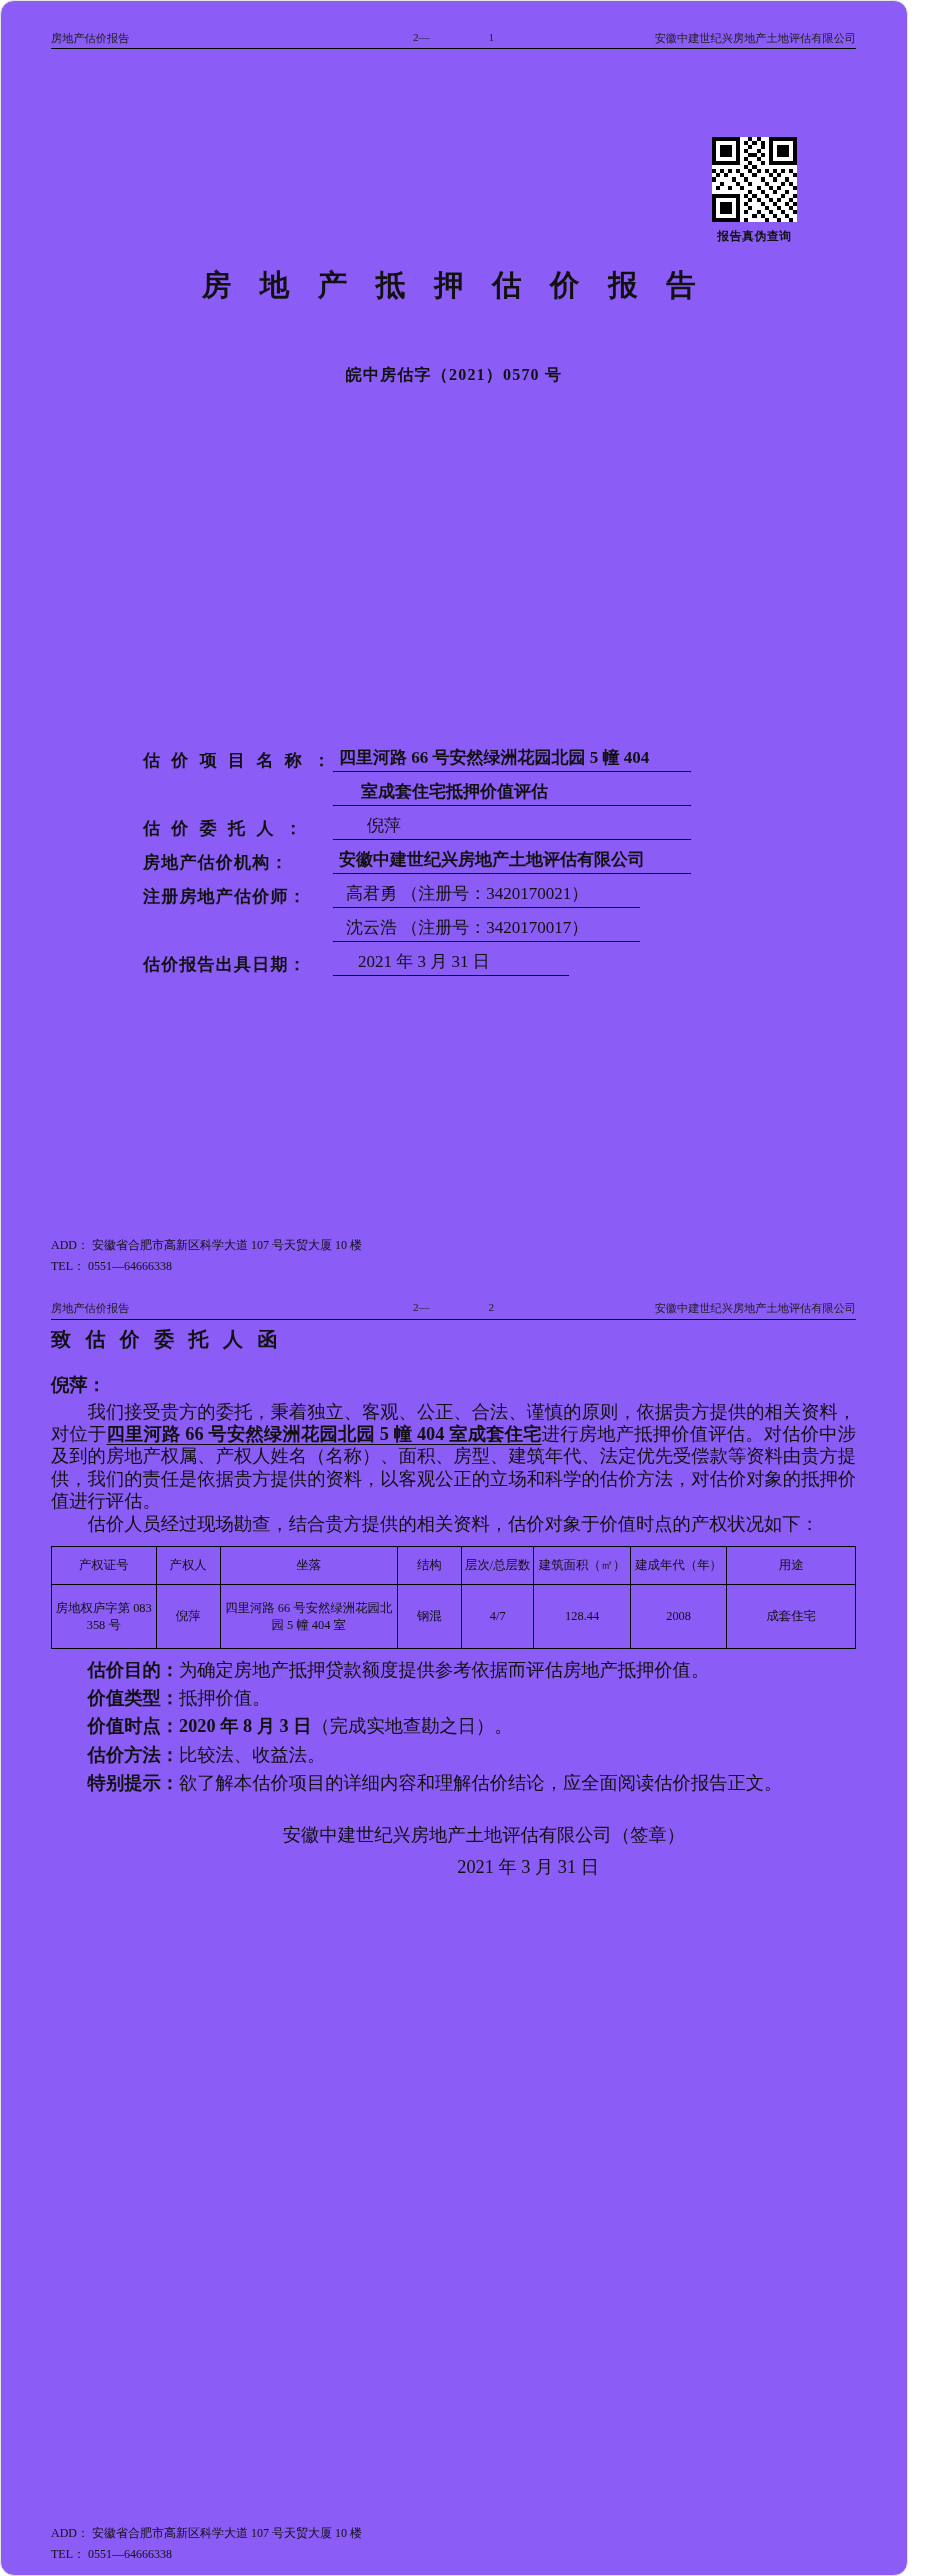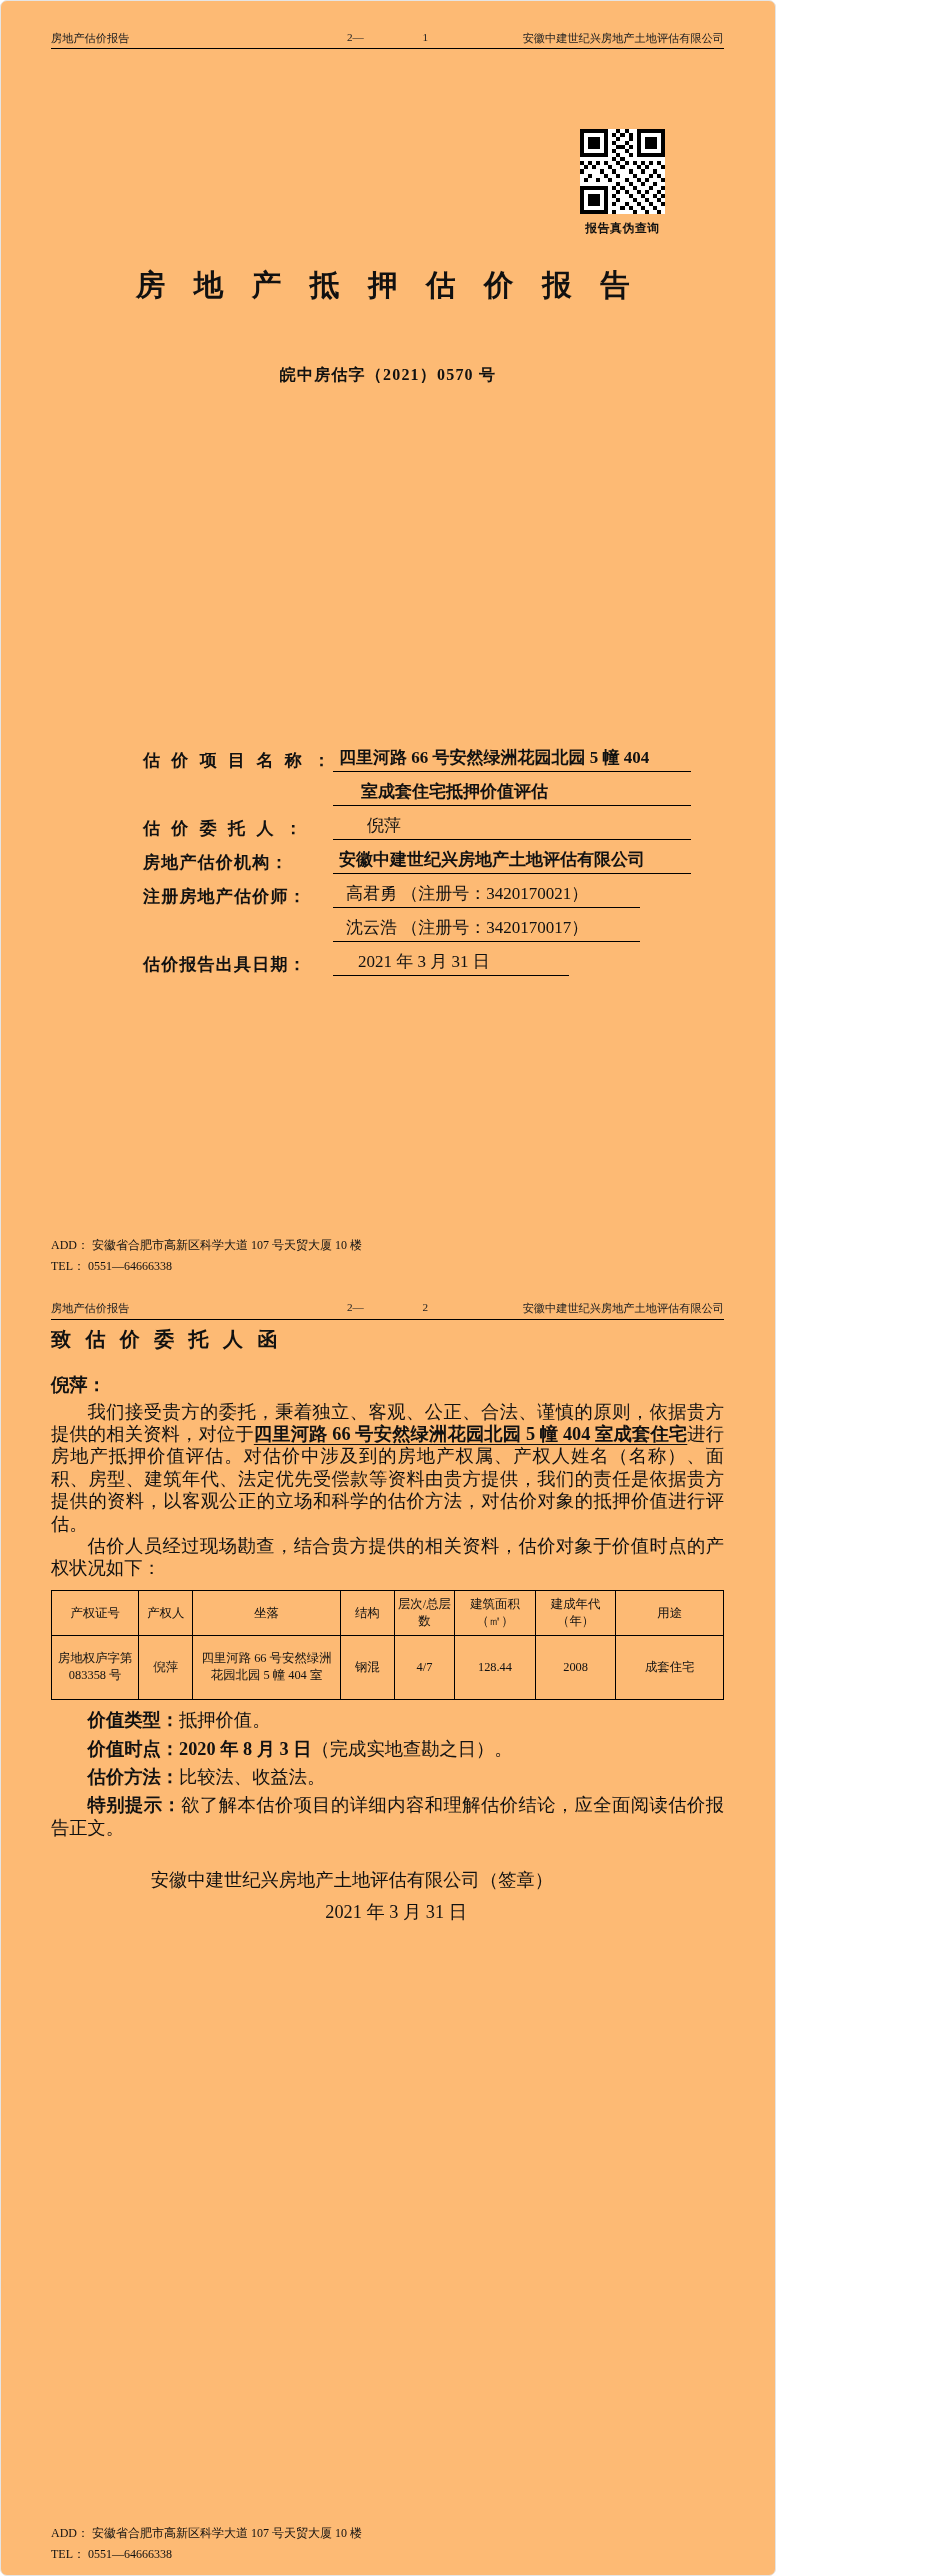--- a/index.html
+++ b/index.html
@@ -1,41 +1,41 @@
 <!DOCTYPE html>
 <html style="font-size:9.4px"><head>
 <meta charset="utf-8">
 <style>
   html,body{margin:0;padding:0;background:#ffffff;}
   .canvas{
     position:relative;
-    width:776px;height:2576px;
-    background:#fdba74;
-    border:0.6px solid #e5e5e5;border-radius:7px;
+    width:908px;height:2576px;
+    background:#8b5cf6;
+    border:0.6px solid #e5e5e5;border-radius:14px;
     box-sizing:border-box;
     overflow:hidden;
     font-family:"Liberation Serif","DejaVu Serif",serif;
     color:#111;
   }
   .page{position:relative;width:100%;height:1288px;}
 
   
   .pg-header{position:absolute;left:50px;right:51px;font-size:11.2px;color:#222;white-space:nowrap;}
   .page--1 .pg-header{top:29.5px;}
   .page--2 .pg-header{top:11.8px;}
   .ph-left{position:absolute;left:0;top:0;}
   .ph-center{position:absolute;left:50%;top:0;transform:translateX(-50%);}
   .ph-num{margin-left:56px;}
   .ph-right{position:absolute;right:0;top:0;}
   .header-rule{position:absolute;left:50px;right:51px;border-top:1.2px solid #000;height:0;}
   .page--1 .header-rule{top:47px;}
   .page--2 .header-rule{top:29.5px;}
 
   
-  .qr-wrap{position:absolute;top:128px;right:110px;width:85px;text-align:center;}
+  .qr-wrap{position:absolute;top:136px;right:110px;width:85px;text-align:center;}
   .qr-svg{display:block;width:85px;height:85px;background:#fff;}
   .qr-caption{margin-top:7px;font-size:11.8px;font-weight:700;letter-spacing:0.6px;white-space:nowrap;}
 
   
   .title{position:absolute;top:265px;left:0;width:100%;margin:0;text-align:center;
          font-size:29.5px;font-weight:700;letter-spacing:10.6px;white-space:nowrap;}
   .doc-no{position:absolute;top:364px;left:0;width:100%;text-align:center;
           font-size:16px;font-weight:700;letter-spacing:1.2px;}
 
   .fields{position:absolute;top:737px;left:142px;width:548px;font-size:17px;}
@@ -202,20 +202,21 @@
             <td>钢混</td>
             <td>4/7</td>
             <td>128.44</td>
             <td>2008</td>
             <td>成套住宅</td>
           </tr>
         </tbody>
       </table>
 
       <div class="items-wrap">
+        <p class="item"><span class="b">估价目的：</span><span>为确定房地产抵押贷款额度提供参考依据而评估房地产抵押价值。</span></p>
 
         <p class="item"><span class="b">价值类型：</span><span>抵押价值。</span></p>
 
         <p class="item"><span class="b">价值时点：</span><span class="b">2020 年 8 月 3 日</span><span>（完成实地查勘之日）。</span></p>
 
         <p class="item"><span class="b">估价方法：</span><span>比较法、收益法。</span></p>
 
 
         <p class="item"><span class="b">特别提示：</span><span>欲了解本估价项目的详细内容和理解估价结论，应全面阅读估价报告正文。</span></p>
       </div>

